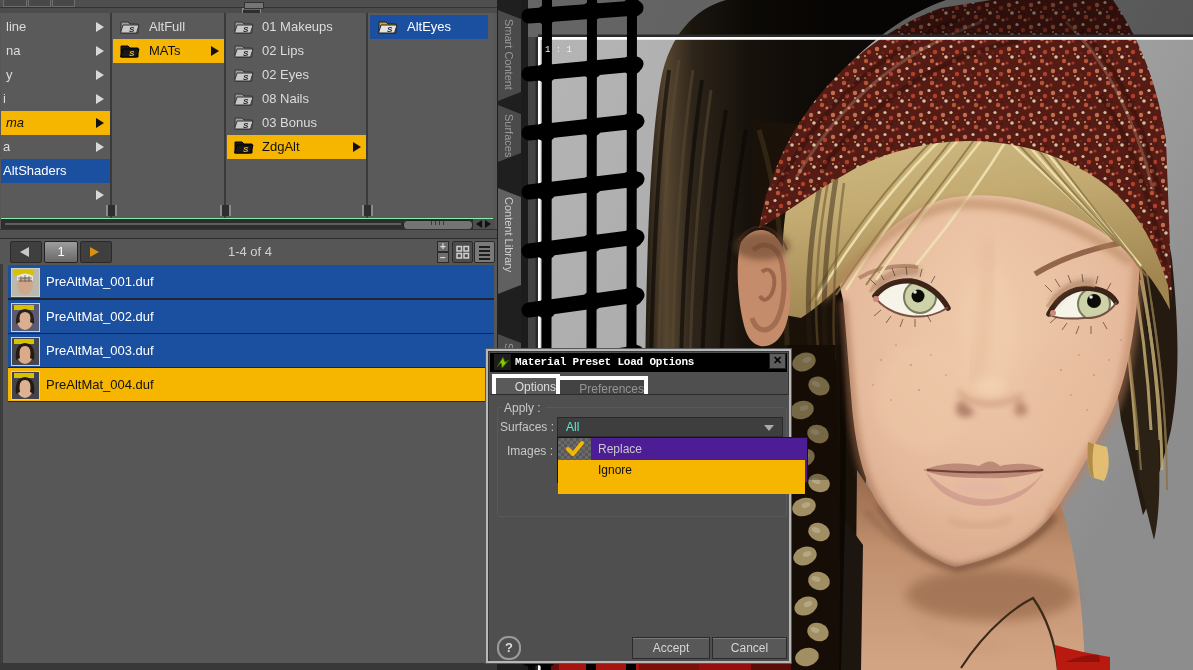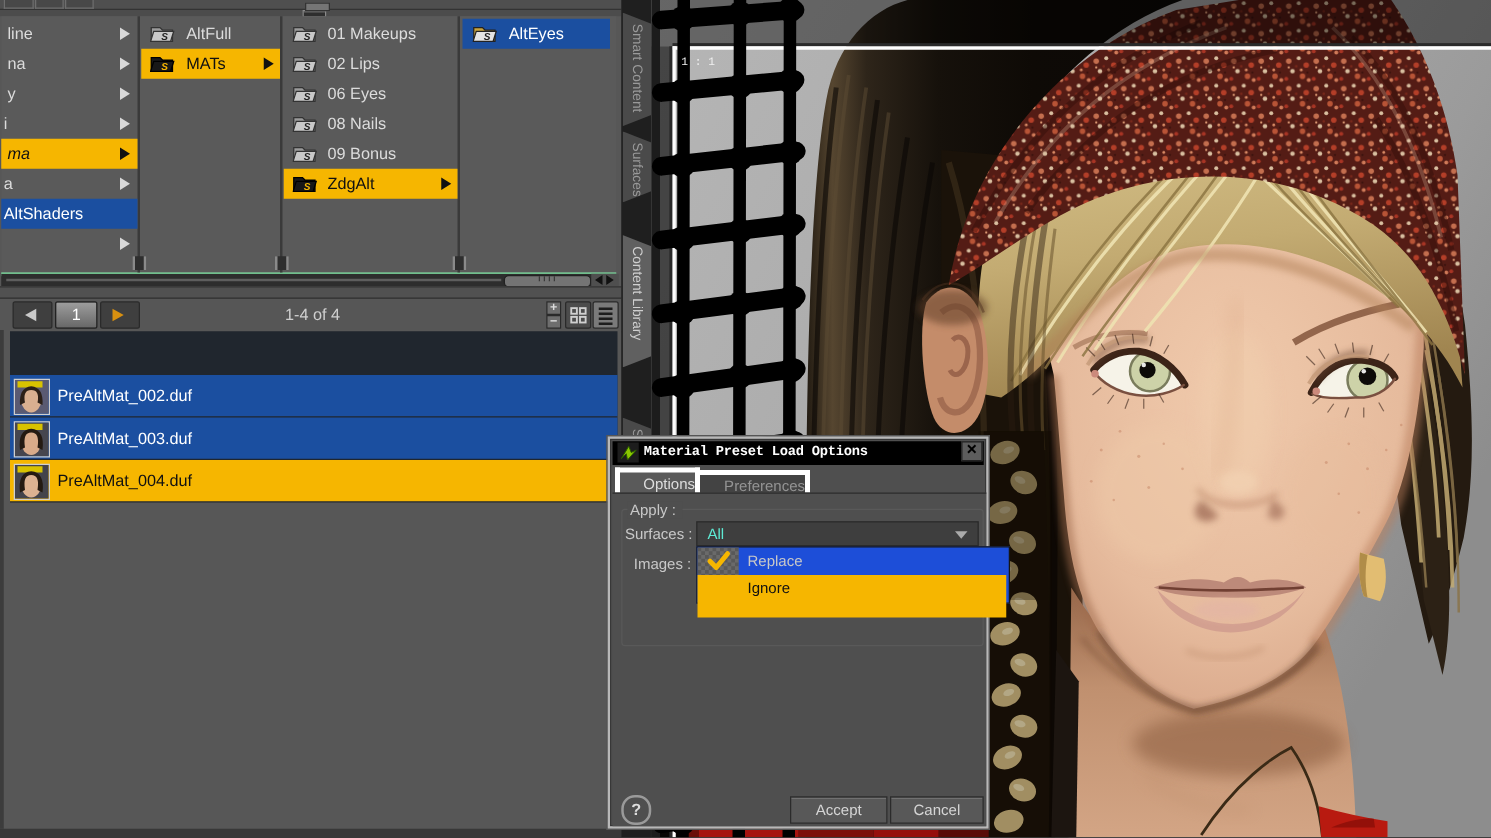--- a/index.html
+++ b/index.html
@@ -60,21 +60,21 @@
  font-family:"Liberation Mono",monospace;font-weight:bold;font-size:11px;line-height:19px;letter-spacing:-0.2px;}
 #dclose{left:281px;top:2px;width:15px;height:14px;background:#5d5d5d;border:1px solid #222;
  color:#000;font-size:11px;font-weight:bold;text-align:center;line-height:13px;}
 .dtab{position:absolute;top:23px;height:19px;font-size:12px;text-align:right;border:4px solid #ffffff;}
 #dtab1{left:4px;width:60px;background:#5a5a5a;color:#ddd;line-height:19px;border-bottom:1px solid #5a5a5a;}
 #dtab2{left:66px;width:86px;background:#434343;color:#949494;line-height:18px;height:17px;top:25px;}
 #dbody{left:2px;top:43px;width:299px;height:266px;background:#4f4f4f;border-top:1px solid #2c2c2c;}
 .dlabel{position:absolute;color:#c8c8c8;font-size:12px;}
 #dcombo{left:69px;top:66px;width:224px;height:18px;background:#3e3e3e;border:1px solid #2a2a2a;
  color:#5eead4;font-size:12px;line-height:18px;}
-#dpopup{left:69px;top:86px;width:249px;height:44px;background:#1d4ed8;border:1px solid #161616;z-index:60;}
+#dpopup{left:69px;top:86px;width:249px;height:44px;background:#4c1d95;border:1px solid #161616;z-index:60;}
 #dcheckzone{left:0px;top:0px;width:33px;height:22px;
  background:repeating-conic-gradient(#6a6a6a 0% 25%, #585858 0% 50%) 0 0/6px 6px;}
 #digno{left:0px;top:22px;width:247px;height:34px;background:#f6b600;color:#111;font-size:12px;line-height:21px;}
 #dhelp{left:9px;top:285px;width:20px;height:20px;border-radius:11px;background:#4f4f4f;
  border:2px solid #9a9a9a;color:#ddd;font-size:13px;font-weight:bold;text-align:center;line-height:20px;}
 .dbtn{position:absolute;top:286px;height:20px;background:#585858;border:1px solid #2b2b2b;
  box-shadow:inset 0 1px 0 #7a7a7a;color:#d5d5d5;font-size:12px;text-align:center;line-height:20px;}
 
 #vp{left:521px;top:0;width:672px;height:670px;}
 </style>
@@ -162,37 +162,37 @@
           <text x="9" y="13" font-size="8" font-weight="bold" fill="#222" font-style="italic">S</text>
         </svg>
         <span class="lbl" style="left:35px;">02 Lips</span>
       </div>
   <div class="abs trow" style="left:226px;top:50px;width:139px;">
         <svg class="ficon gray" style="left:7px;" viewBox="0 0 22 16">
           <path d="M1 3 h7 l2 2 h8 v9 h-17 z" fill="#9b9b9b" stroke="#333" stroke-width="1"></path>
           <path d="M3 6 h16 l-2.5 8 h-16 z" fill="#c9c9c9" stroke="#333" stroke-width="1"></path>
           <text x="9" y="13" font-size="8" font-weight="bold" fill="#222" font-style="italic">S</text>
         </svg>
-        <span class="lbl" style="left:35px;">06 Eyes</span>
+        <span class="lbl" style="left:35px;">02 Eyes</span>
       </div>
   <div class="abs trow" style="left:226px;top:74px;width:139px;">
         <svg class="ficon gray" style="left:7px;" viewBox="0 0 22 16">
           <path d="M1 3 h7 l2 2 h8 v9 h-17 z" fill="#9b9b9b" stroke="#333" stroke-width="1"></path>
           <path d="M3 6 h16 l-2.5 8 h-16 z" fill="#c9c9c9" stroke="#333" stroke-width="1"></path>
           <text x="9" y="13" font-size="8" font-weight="bold" fill="#222" font-style="italic">S</text>
         </svg>
         <span class="lbl" style="left:35px;">08 Nails</span>
       </div>
   <div class="abs trow" style="left:226px;top:98px;width:139px;">
         <svg class="ficon gray" style="left:7px;" viewBox="0 0 22 16">
           <path d="M1 3 h7 l2 2 h8 v9 h-17 z" fill="#9b9b9b" stroke="#333" stroke-width="1"></path>
           <path d="M3 6 h16 l-2.5 8 h-16 z" fill="#c9c9c9" stroke="#333" stroke-width="1"></path>
           <text x="9" y="13" font-size="8" font-weight="bold" fill="#222" font-style="italic">S</text>
         </svg>
-        <span class="lbl" style="left:35px;">09 Bonus</span>
+        <span class="lbl" style="left:35px;">03 Bonus</span>
       </div>
   <div class="abs trow ysel" style="left:226px;top:122px;width:139px;">
         <svg class="ficon" style="left:7px;" viewBox="0 0 22 16">
           <path d="M1 3 h7 l2 2 h8 v9 h-17 z" fill="#1a1a1a" stroke="#000" stroke-width="1"></path>
           <path d="M3 6 h16 l-2.5 8 h-16 z" fill="#181818" stroke="#000" stroke-width="1"></path>
           <text x="9" y="13" font-size="8" font-weight="bold" fill="#f6b600" font-style="italic">S</text>
         </svg>
         <span class="lbl" style="left:35px;">ZdgAlt</span>
         <i class="arr arrk" style="left:126px;"></i>
       </div>
@@ -251,20 +251,30 @@
             <line x1="4" y1="9" x2="15" y2="9"></line>
             <line x1="4" y1="13" x2="15" y2="13"></line>
             <line x1="4" y1="17" x2="15" y2="17"></line>
           </g>
         </svg>
   </div>
 </div>
 
 <div class="abs" id="filebg"></div>
 <div class="abs" style="left:8px;top:265px;width:486px;height:137px;background:#20262e;"></div>
+<div class="abs frow" style="top:265px;">
+  <svg class="thumb" viewBox="0 0 27 27">
+        <rect width="27" height="27" fill="#b9b9ad"></rect>
+        <rect x="2" y="1" width="20" height="5" fill="#d8c200"></rect>
+        <ellipse cx="13" cy="16" rx="8" ry="10" fill="#cfa78a"></ellipse>
+        <path d="M5 12 q8 -8 16 0 l0 -5 q-8 -5 -16 0 z" fill="#e8e8e8"></path>
+        <path d="M6 9 h14 M7 12 h13 M9 7 v6 M13 6 v7 M17 7 v6" stroke="#555" stroke-width="0.7"></path>
+      </svg>
+  <span class="fname">PreAltMat_001.duf</span>
+    </div>
 <div class="abs frow" style="top:300px;">
   <svg class="thumb" viewBox="0 0 27 27">
         <rect width="27" height="27" fill="#5a5a72"></rect>
         <rect x="2" y="1" width="20" height="5" fill="#d8c200"></rect>
         <ellipse cx="13" cy="16" rx="8" ry="10" fill="#d9af90"></ellipse>
         <path d="M4 20 q-1 -14 9 -15 q10 1 9 15 l-4 -2 q2 -10 -5 -10 q-7 0 -5 10 z" fill="#2c2018"></path>
       </svg>
   <span class="fname">PreAltMat_002.duf</span>
     </div>
 <div class="abs frow" style="top:334px;">

